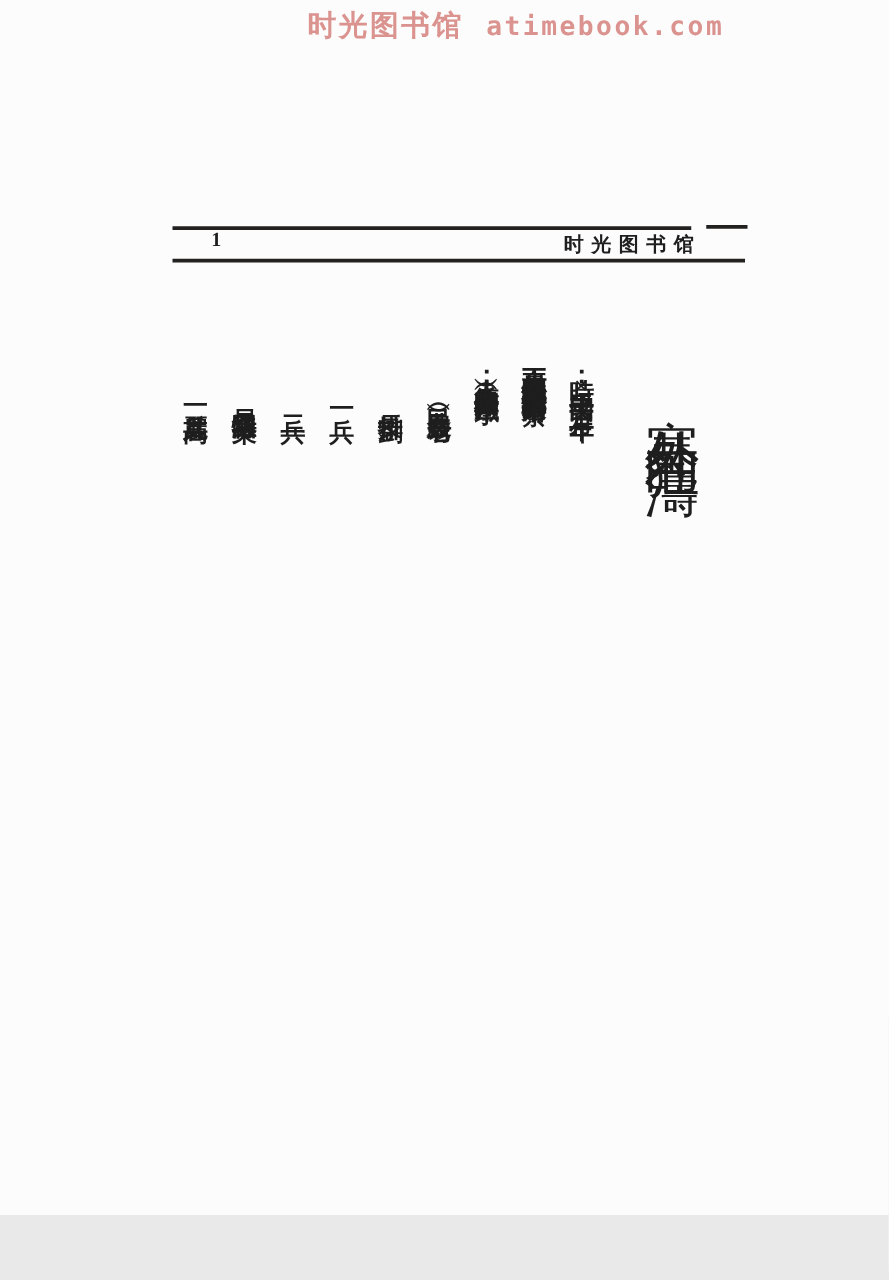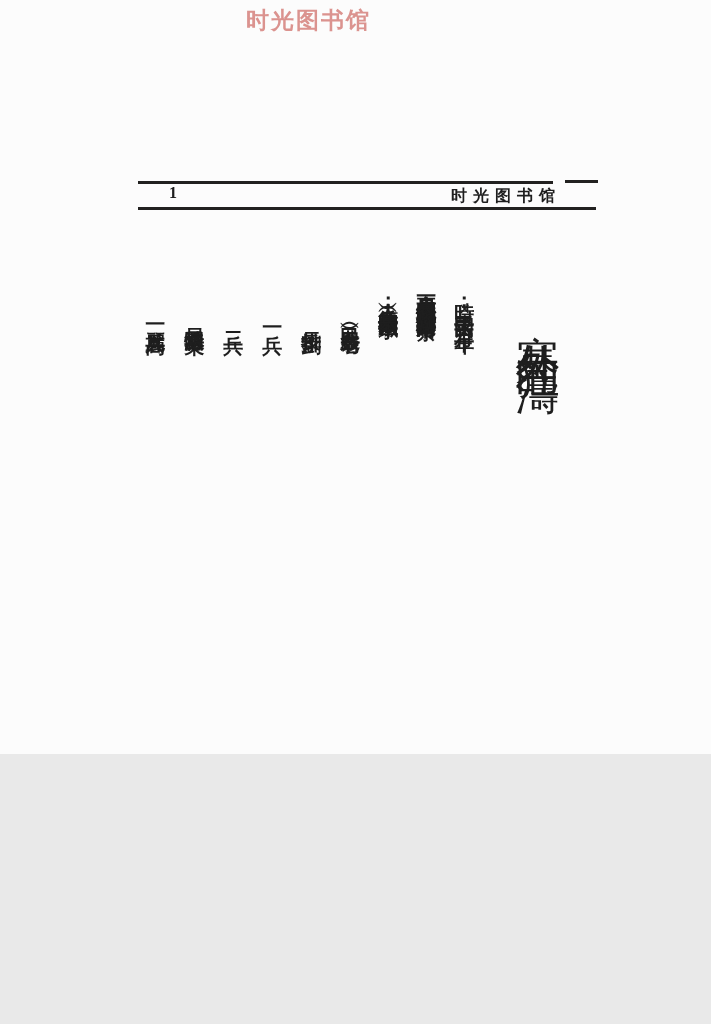--- a/index.html
+++ b/index.html
@@ -4,21 +4,21 @@
 <style>
   * { margin: 0; padding: 0; box-sizing: border-box; }
   html, body { width: 711px; }
   body {
     font-family: "Liberation Serif", serif;
     background: #e9e9e9;
   }
   .page {
     position: relative;
     width: 711px;
-    height: 754px;
+    height: 972px;
     background: #fcfcfc;
     overflow: hidden;
     color: #1e1e1e;
   }
 
   
   .watermark {
     position: absolute;
     left: 246px;
     top: 5px;
@@ -95,20 +95,21 @@
   .col-cast { padding-top: 31px; margin-left: 17px; }
   .col:last-child { margin-left: 0; }
 </style>
 </head>
 <body>
 
 <div class="page">
 
   <div class="watermark">
     <span class="wm-cjk">时光图书馆</span>
+    <span class="wm-latin">atimebook.com</span>
   </div>
 
   <div class="rule rule-top-left"></div>
   <div class="rule rule-top-right"></div>
   <div class="rule rule-bottom"></div>
 
   <div class="page-number">1</div>
 
   <div class="running-head-title">时光图书馆</div>
 

